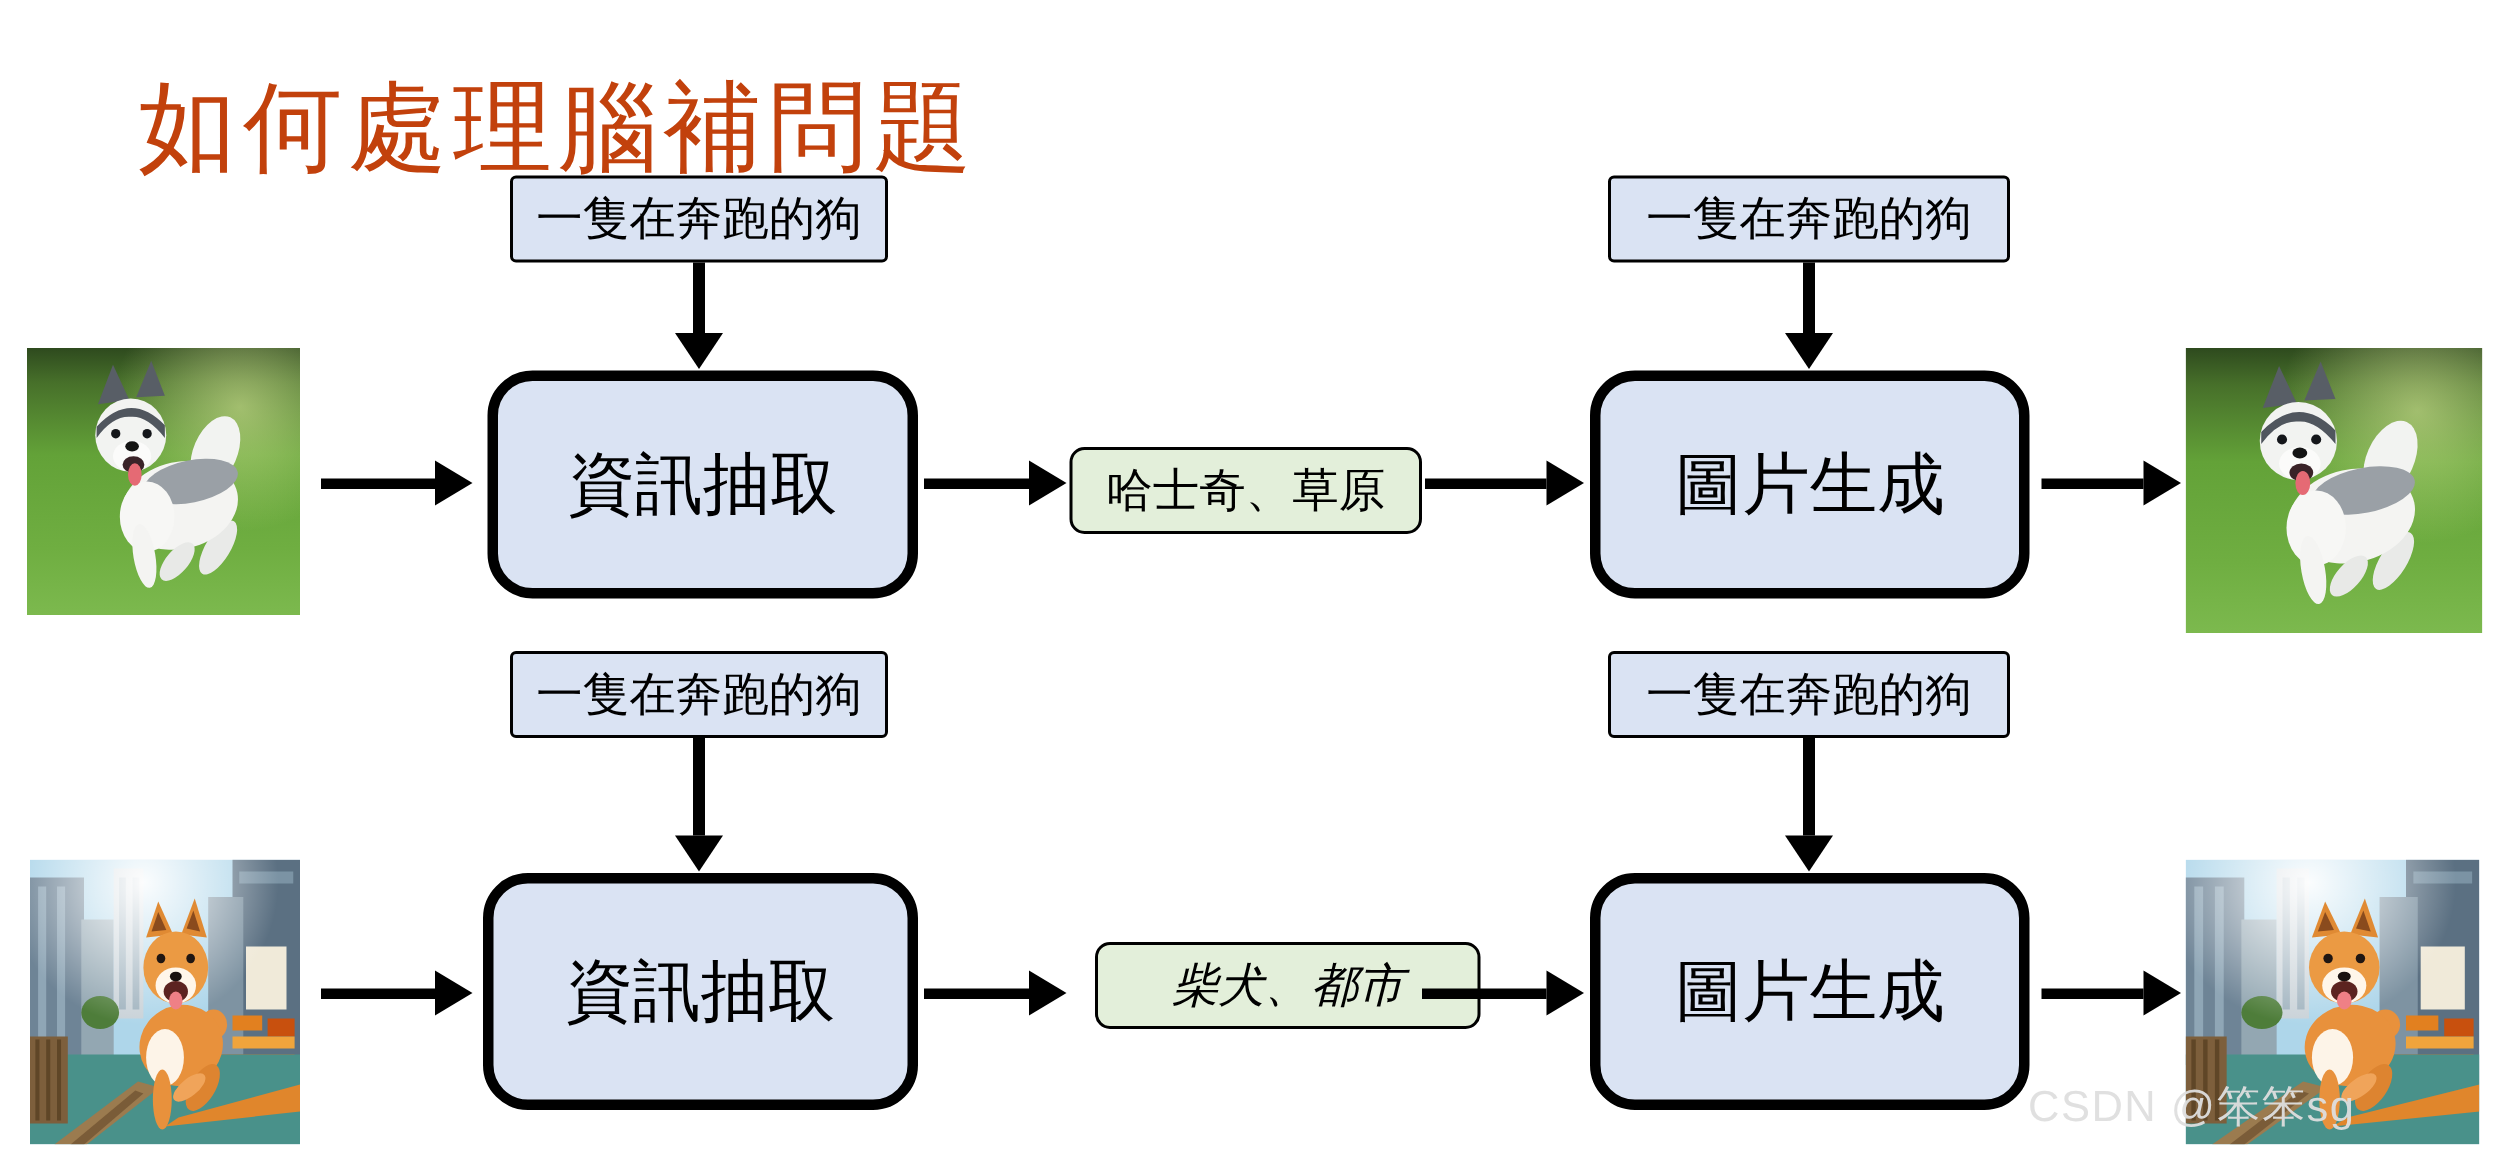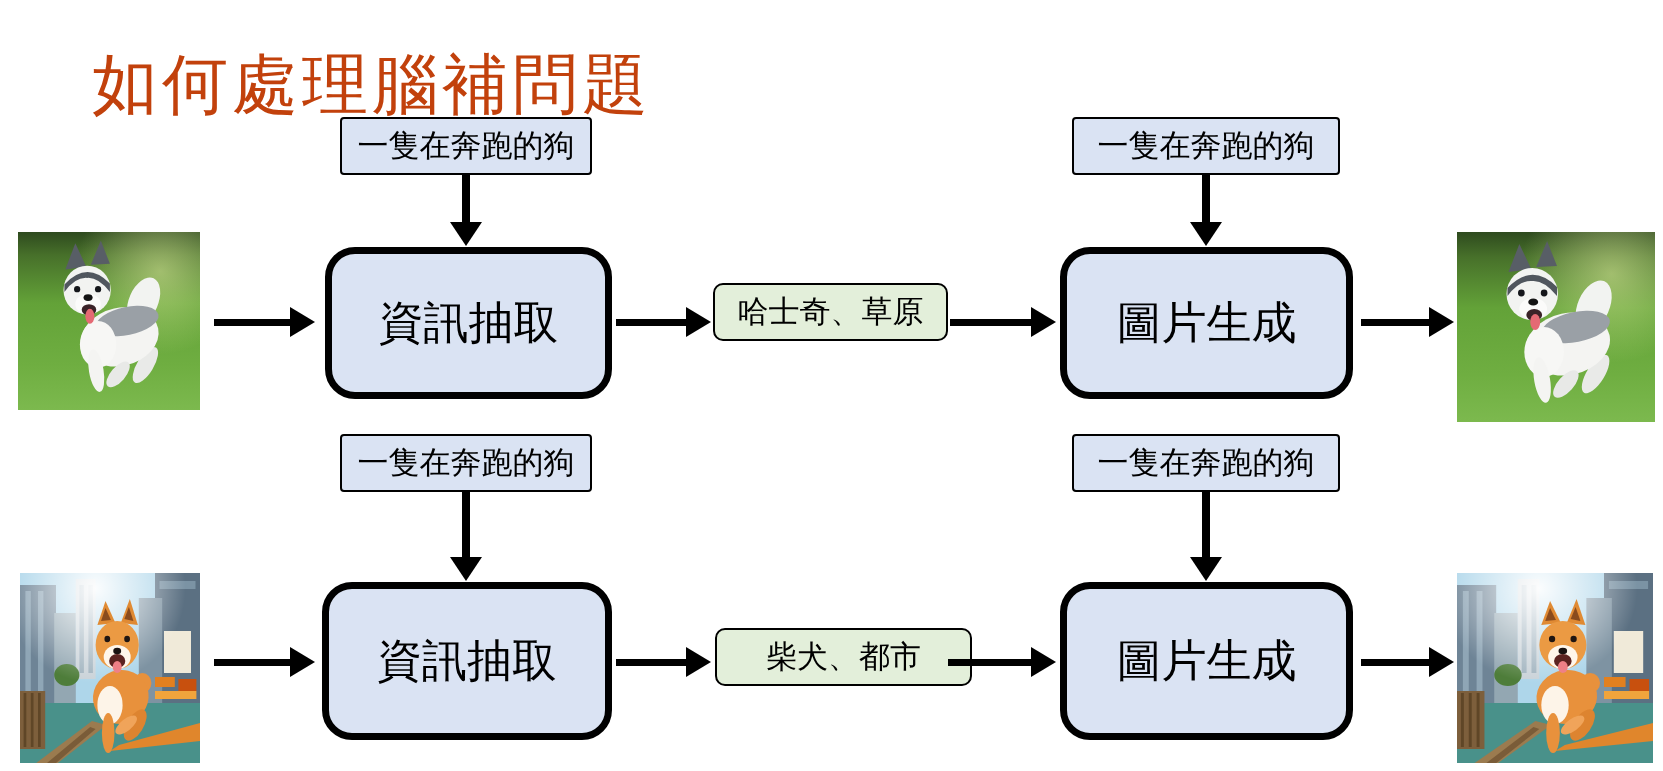--- a/index.html
+++ b/index.html
@@ -36,36 +36,36 @@
   .watermark{position:absolute;left:1352px;top:718px;font-size:29px;
              color:rgba(222,222,222,0.95);letter-spacing:1px;white-space:nowrap;z-index:5;}
 
   
   .r1 .img-in   {left:18px;  top:232px; width:182px; height:178px;}
   .r1 .a1       {left:214px; top:307px; width:101px;}
   .r1 .prompt-l {left:340px; top:117px; width:252px; height:58px;}
   .r1 .v1       {left:450px; top:175px; height:71px;}
   .r1 .extract  {left:325px; top:247px; width:287px; height:152px;}
   .r1 .a2       {left:616px; top:307px; width:95px;}
-  .r1 .keywords {left:713px; top:283px; width:235px; height:58px;text-align:center;}
+  .r1 .keywords {left:713px; top:298px; width:235px; height:58px;text-align:center;}
   .r1 .a3       {left:950px; top:307px; width:106px;}
   .r1 .prompt-r {left:1072px;top:117px; width:268px; height:58px;}
   .r1 .v2       {left:1190px;top:175px; height:71px;}
   .r1 .generate {left:1060px;top:247px; width:293px; height:152px;}
   .r1 .a4       {left:1361px;top:307px; width:93px;}
   .r1 .img-out  {left:1457px;top:232px; width:198px; height:190px;}
 
   
   .r2 .img-in   {left:20px;  top:573px; width:180px; height:190px;}
   .r2 .a1       {left:214px; top:647px; width:101px;}
   .r2 .prompt-l {left:340px; top:434px; width:252px; height:58px;}
   .r2 .v1       {left:450px; top:492px; height:89px;}
   .r2 .extract  {left:322px; top:582px; width:290px; height:158px;}
   .r2 .a2       {left:616px; top:647px; width:95px;}
-  .r2 .keywords {left:715px; top:628px; width:257px; height:58px;}
+  .r2 .keywords {left:730px; top:628px; width:257px; height:58px;font-style:italic;}
   .r2 .a3       {left:948px; top:647px; width:108px;}
   .r2 .prompt-r {left:1072px;top:434px; width:268px; height:58px;}
   .r2 .v2       {left:1190px;top:492px; height:89px;}
   .r2 .generate {left:1060px;top:582px; width:293px; height:158px;}
   .r2 .a4       {left:1361px;top:647px; width:93px;}
   .r2 .img-out  {left:1457px;top:573px; width:196px; height:190px;}
 </style>
 </head>
 <body>
 
@@ -337,13 +337,14 @@
         <ellipse cx="108" cy="84" rx="15" ry="12" fill="#fff6ea"></ellipse>
         <circle cx="97" cy="66" r="3.2" fill="#201612"></circle>
         <circle cx="119" cy="66" r="3.2" fill="#201612"></circle>
         <ellipse cx="108" cy="78" rx="4.4" ry="3.2" fill="#1a1210"></ellipse>
         <ellipse cx="108" cy="88" rx="9" ry="7" fill="#5c2320"></ellipse>
         <ellipse cx="108" cy="94" rx="5" ry="6" fill="#ef8086"></ellipse>
       </svg>
     </figure>
   </section>
 
+  <div class="watermark">CSDN @笨笨sg</div>
 </div>
 
 </body></html>

